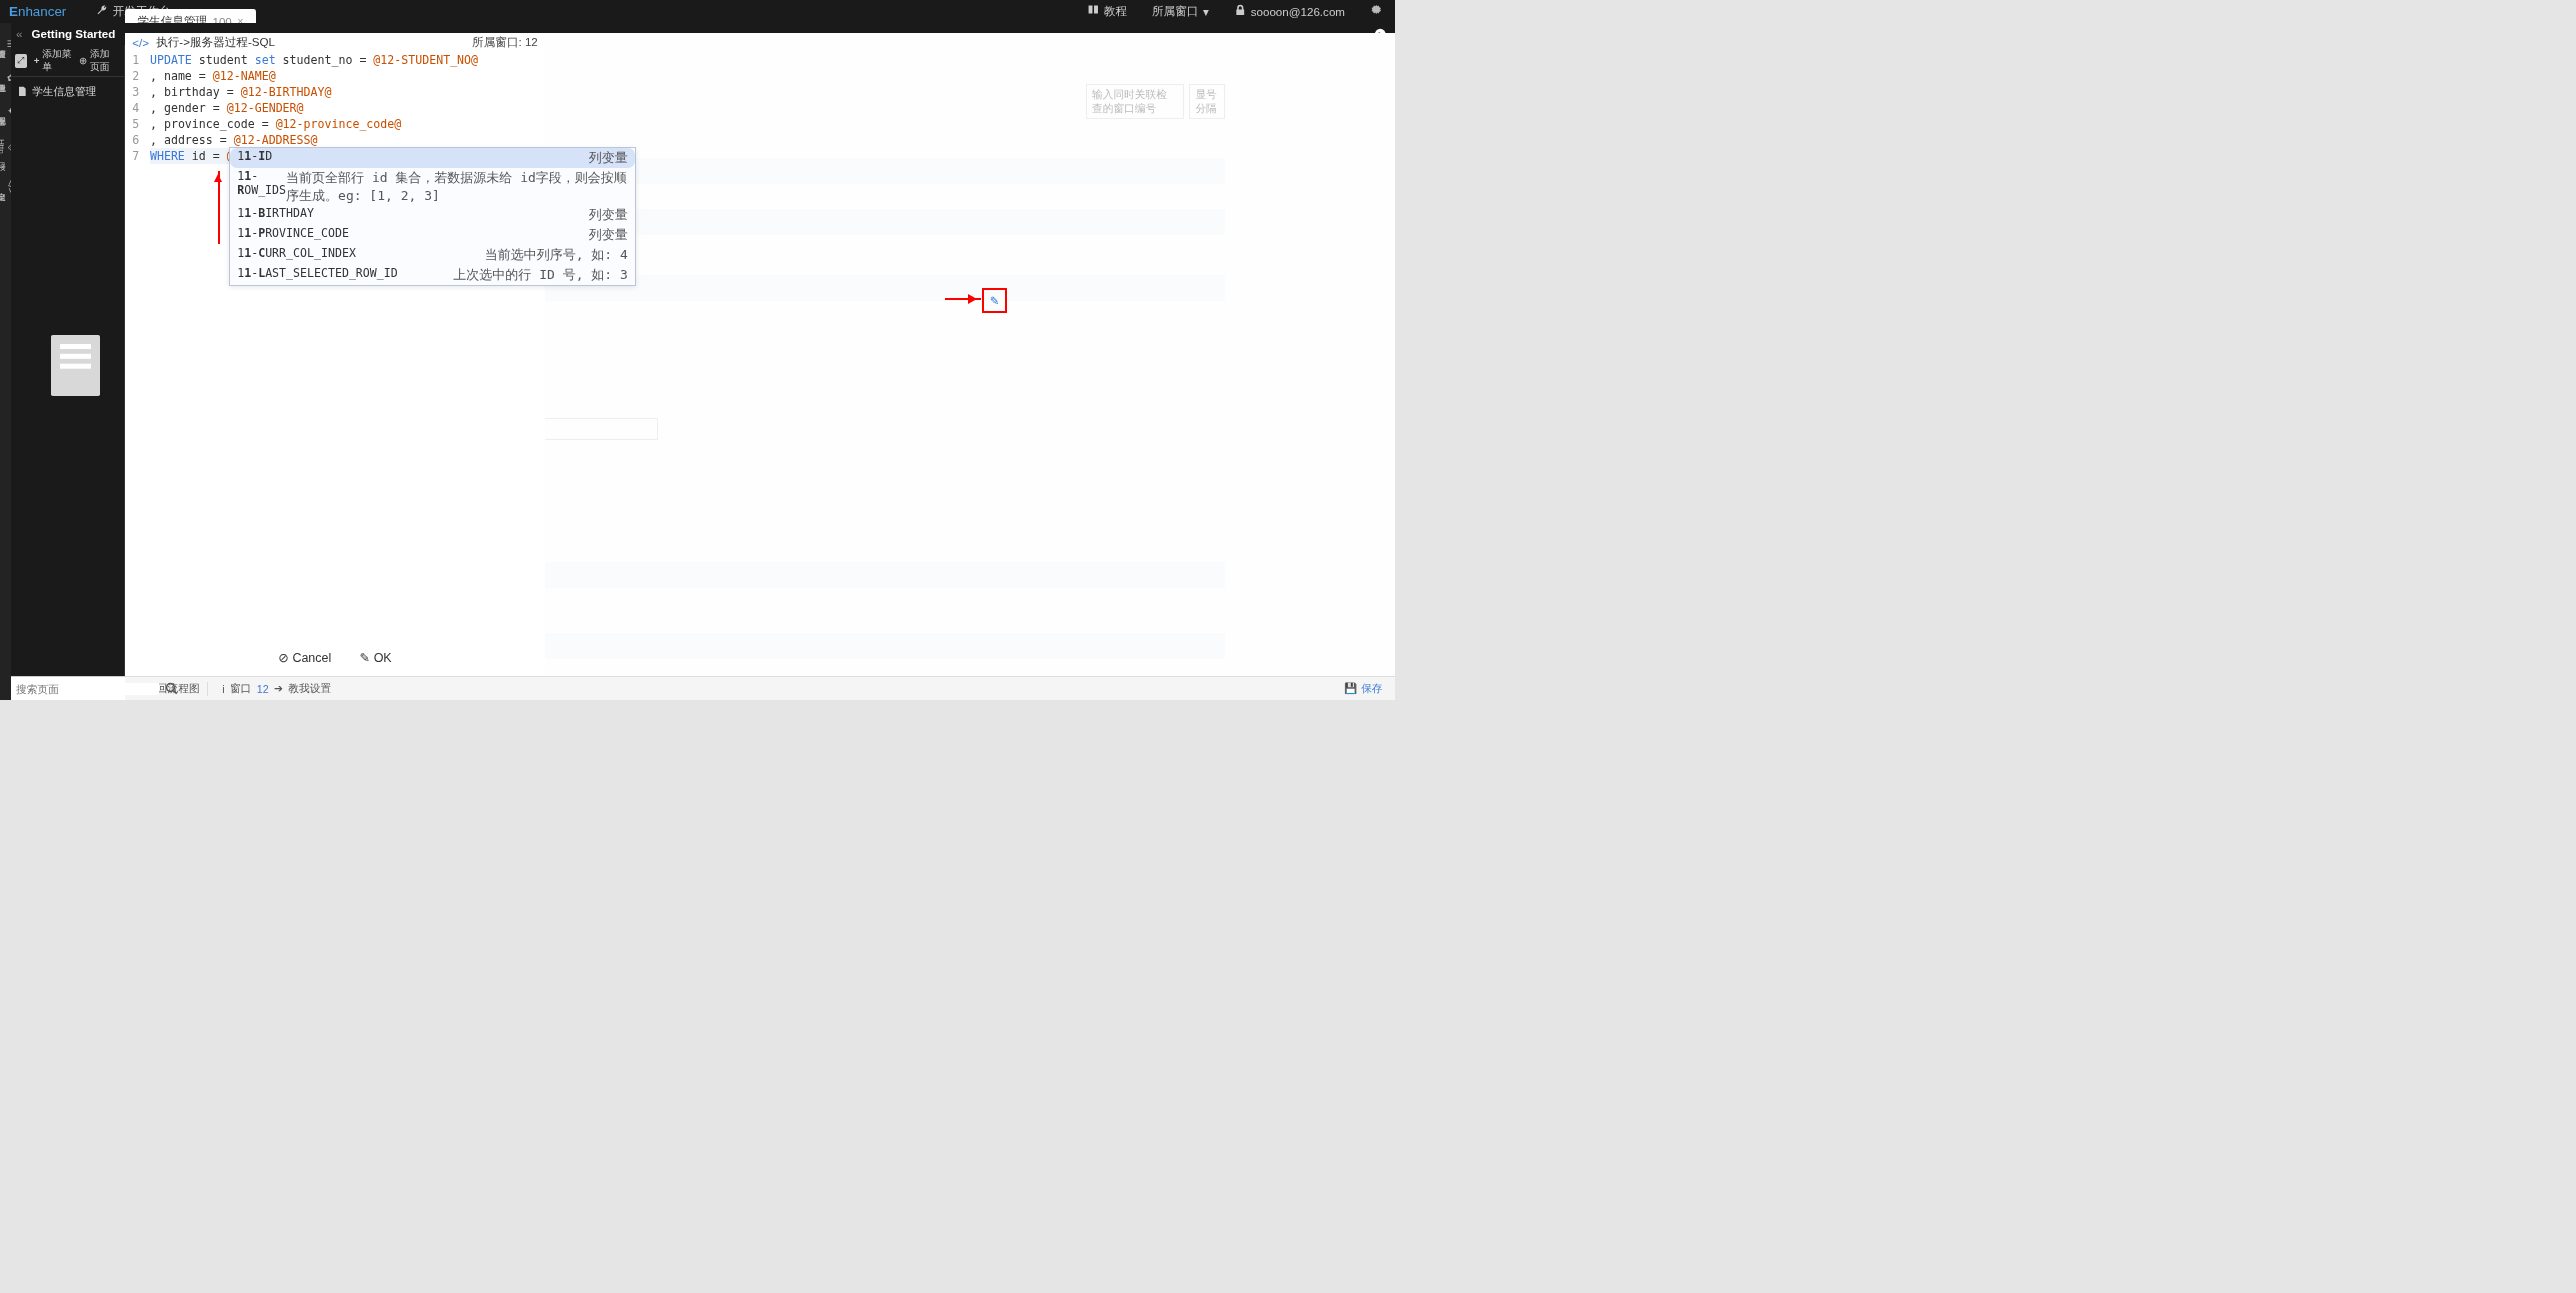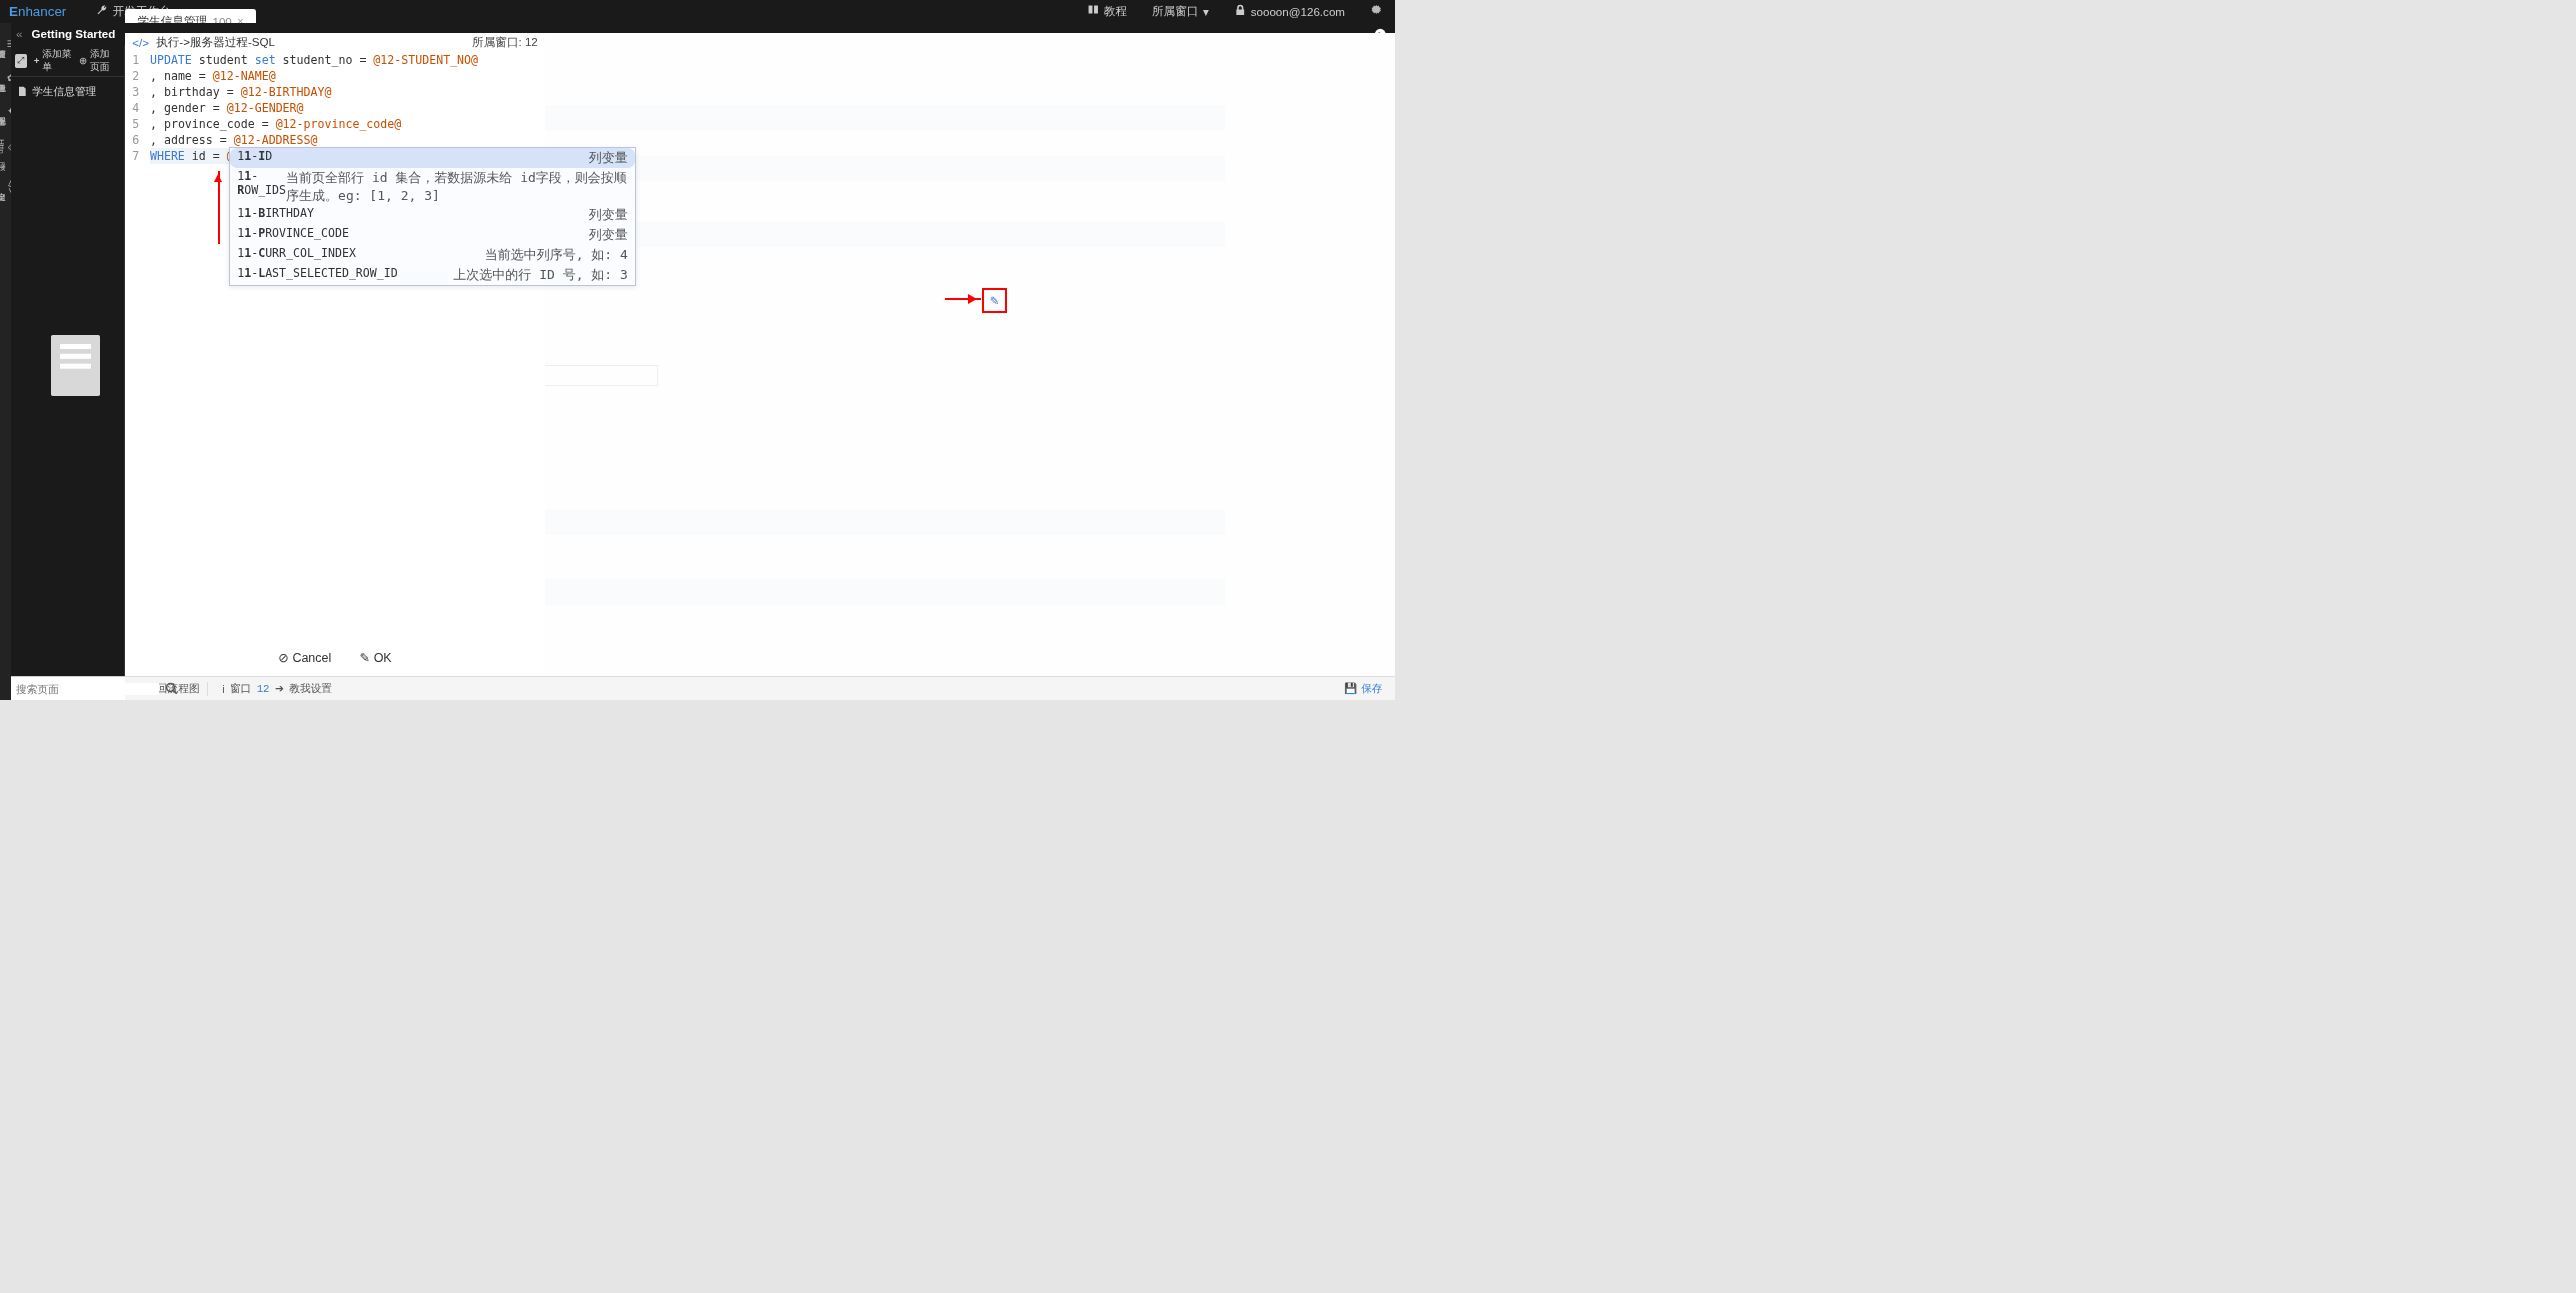--- a/index.html
+++ b/index.html
@@ -91,21 +91,21 @@
 
 
 .code-footer { position: absolute; left: 0; bottom: 0; width: 420px; text-align: center; padding: 5.4px 0 9px; }
 .fbtn { display: inline-flex; align-items: center; gap: 3.6px; padding: 1.8px 12.5px; font-size: 12.5px; color: #333; }
 
 
 .status-bar { position: absolute; left: 10.7px; bottom: 0; right: 0; height: 24px; display: flex; align-items: center; background: #f5f5f5; border-top: 0.9px solid #ddd; }
 .sb-left { flex: 1; display: flex; align-items: center; gap: 7.2px; }
 .breadcrumb { display: flex; align-items: center; font-size: 10.7px; color: #555; padding: 0 7.2px; gap: 5.4px; }
 .bc-back { display: flex; align-items: center; gap: 3.6px; padding: 0 7.2px; border-right: 0.9px solid #ddd; }
-.bc-num { color: #3a7ad6; font-family: Liberation Mono, monospace; }
+.bc-num { color: #3a7ad6; }
 .sb-save { color: #3a7ad6; padding: 0 12.5px; font-size: 10.7px; display: flex; align-items: center; gap: 3.6px; }
 .search-box { position: absolute; left: 10.7px; bottom: 0; height: 24px; width: 114px; background: #fff; display: flex; align-items: center; border-top: 0.9px solid #ccc; }
 .search-input { flex: 1; border: none; padding: 0 5.4px; font-size: 10.7px; outline: none; }
 .search-icn { padding: 0 5.4px; color: #666; }
 
 
 .icn { width: 12.5px; height: 12.5px; display: inline-block; }
 svg { display: block; }
 </style>
 </head>
@@ -189,20 +189,24 @@
       <span>学生信息管理</span>
     </div>
   </div>
 </div>
 
 <div class="main-area">
   <div class="bg-panel"></div>
 
   <div class="bg-overlay">
     <div class="bg-title" style="padding-left:3.6px"><span>1 部件ID   ButtonClick0       12</span></div>
+    <div style="display:flex;gap:5.4px;margin-top:18px;justify-content:flex-end;padding-right:0">
+      <span class="bg-inputish bg-input-lg">输入同时关联检查的窗口编号</span>
+      <span class="bg-inputish bg-input-sm">显号分隔</span>
+    </div>
     <div class="bg-entry" style="margin-top:39px"><span>☐ </span><span>执行-&gt;服务器过</span></div>
     <div class="bg-entry" style="margin-top:25px"><span>☐ </span><span>执行-&gt;提交</span></div>
     <div class="bg-row">选择过程类别</div>
     <div class="bg-entry"><span>☐ </span><span>执行-&gt;SQL执行前后台脚本</span></div>
     <div class="bg-chk-row" style="margin-top:36px">
       <span>执行成功时提示</span>
       <span class="bg-inputish">修改成功</span>
     </div>
     <div class="bg-row">执行失败时默认提示</div>
     <div class="bg-chk-row">

